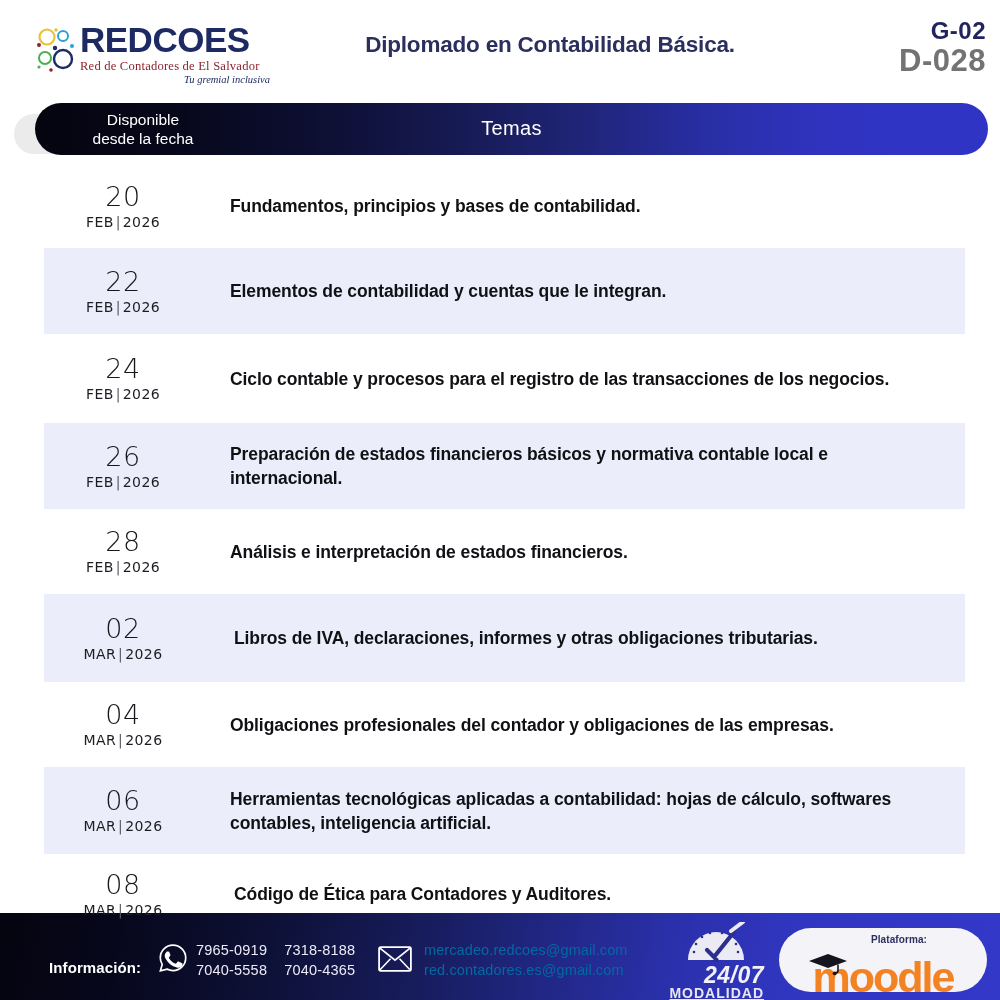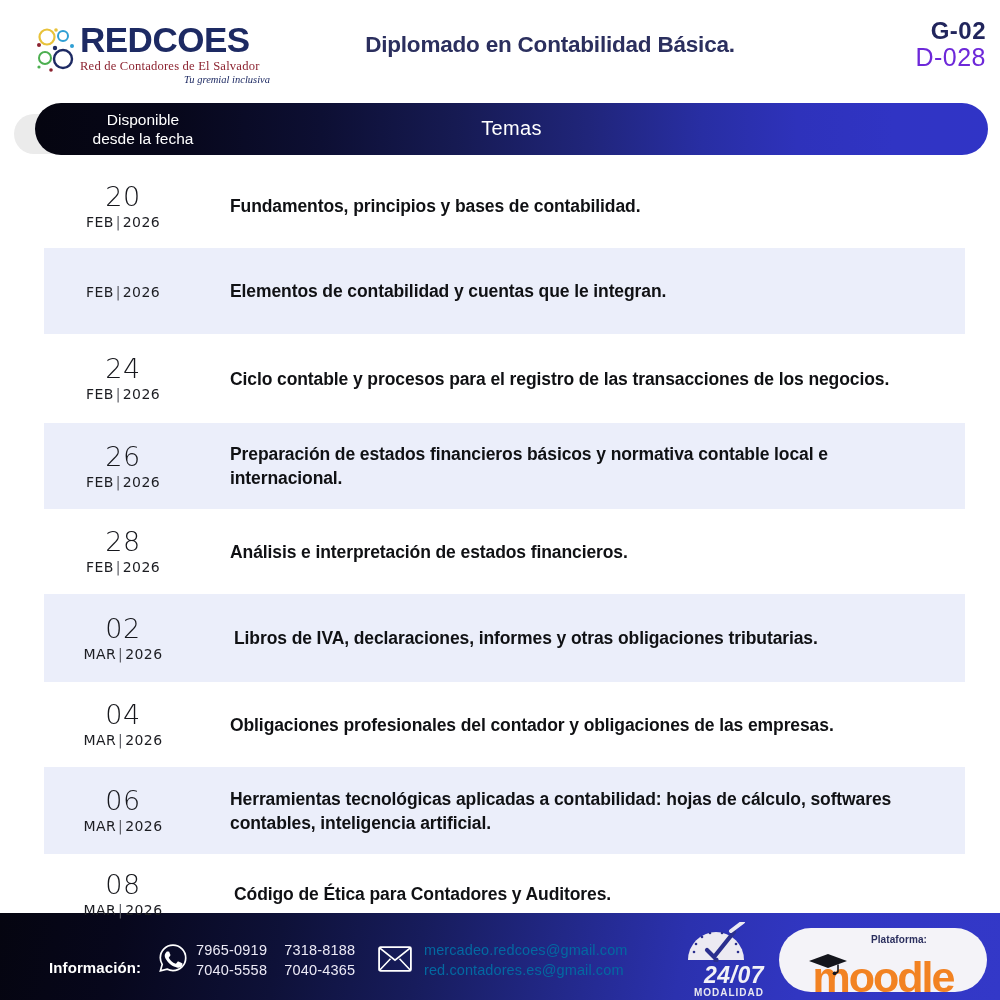--- a/index.html
+++ b/index.html
@@ -96,23 +96,23 @@
     text-align: right;
     line-height: 1.08;
   }
   .code-g {
     font-size: 24px;
     font-weight: bold;
     color: #21255c;
     letter-spacing: 0.5px;
   }
   .code-d {
-    font-size: 25px;
-    font-weight: normal;
-    color: #6d28d9;
+    font-size: 31px;
+    font-weight: bold;
+    color: #737373;
     letter-spacing: 0.5px;
   }
 
   
   .header-zone {
     position: absolute;
     left: 0; top: 92px;
     width: 1000px; height: 72px;
   }
   .header-shadow {
@@ -303,25 +303,26 @@
   .badge247 .big {
     font-size: 23px;
     font-weight: bold;
     font-style: italic;
     color: #f2f1f6;
     line-height: 24px;
     letter-spacing: 0.5px;
     margin-top: 1px;
   }
   .badge247 .small {
-    font-size: 10px;
+    font-size: 14px;
     font-weight: bold;
     color: #e8e7f0;
     letter-spacing: 1px;
     line-height: 12px;
+    text-decoration: underline;
   }
 
   .moodle-badge {
     position: absolute;
     left: 779px;
     top: 928px;
     width: 208px;
     height: 64px;
     background: #f4f3f8;
     border-radius: 32px;
@@ -411,20 +412,21 @@
       <div class="cell-date">
         <div class="date-day">20</div>
         <div class="date-sub"><span>FEB</span><span class="bar">|</span><span>2026</span></div>
       </div>
       <div class="cell-topic">Fundamentos, principios y bases de contabilidad.</div>
     </div>
 
     <div class="row even" style="height:86px">
       <div class="stripe"></div>
       <div class="cell-date">
+        <div class="date-day">22</div>
         <div class="date-sub"><span>FEB</span><span class="bar">|</span><span>2026</span></div>
       </div>
       <div class="cell-topic">Elementos de contabilidad y cuentas que le integran.</div>
     </div>
 
     <div class="row odd" style="height:89px">
       <div class="stripe"></div>
       <div class="cell-date">
         <div class="date-day">24</div>
         <div class="date-sub"><span>FEB</span><span class="bar">|</span><span>2026</span></div>

